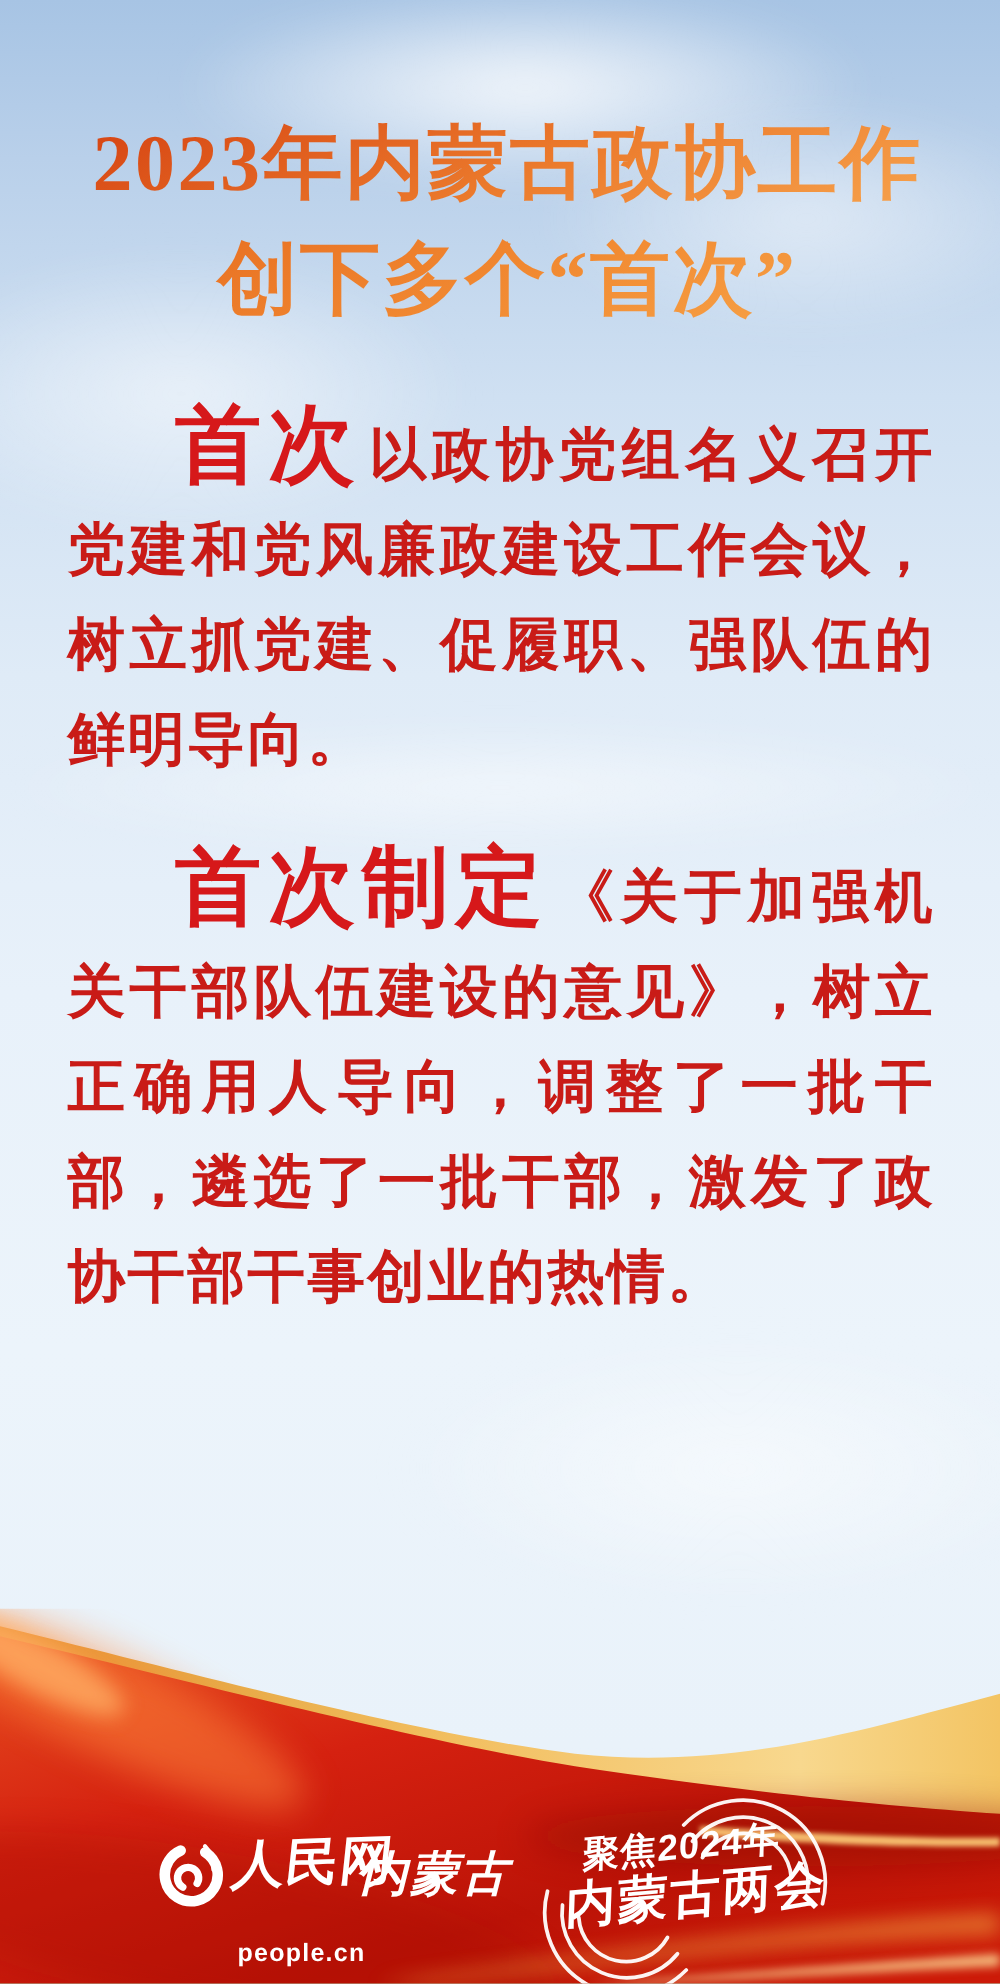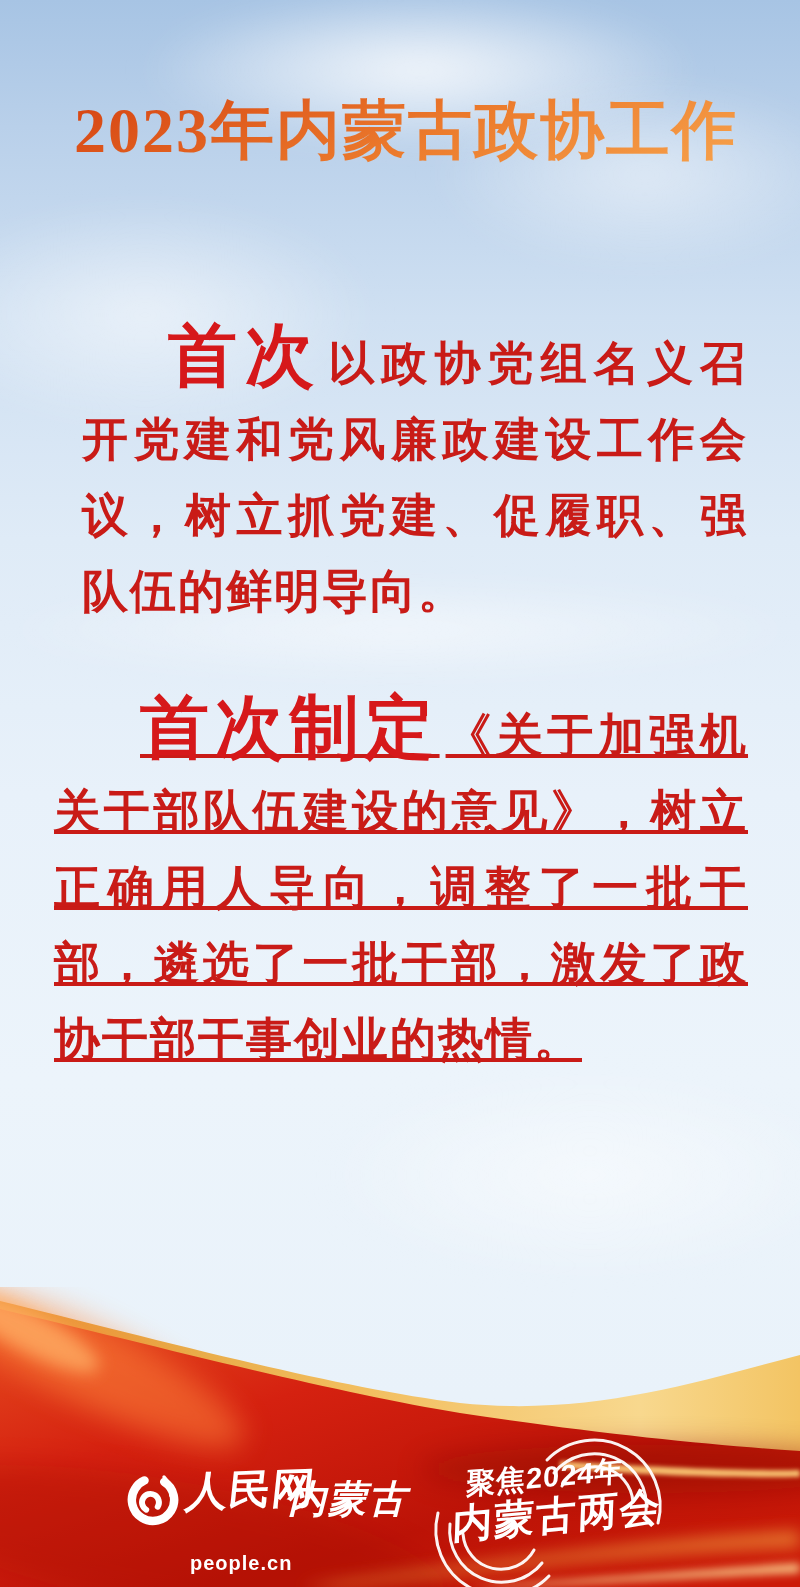--- a/index.html
+++ b/index.html
@@ -28,22 +28,22 @@
     .t2{background:linear-gradient(155deg,#e66a1f 10%,#f28c33 55%,#f8ab50 95%);-webkit-background-clip:text;background-clip:text;color:transparent;}
   }
 
   .para{
     position:absolute;left:54px;right:52px;margin:0;
     font-weight:700;color:#c91b17;
     font-size:46px;line-height:76px;letter-spacing:2px;
     text-align:justify;text-indent:86px;
   }
   .para .lead{font-size:69px;font-weight:800;color:#d6181a;letter-spacing:3px;margin-right:6px;}
-  .p1{top:318px;margin-left:28px;}
-  .p2{top:690px;text-decoration:underline;}
+  .p1{top:318px;}
+  .p2{top:672px;}
 
   .wave{position:absolute;left:0;bottom:0;width:800px;height:300px;display:block;}
 
   .footer-content{position:absolute;left:0;top:1287px;width:800px;height:300px;color:#fff;}
 
   .brand{position:absolute;left:126px;top:179px;width:300px;height:70px;}
   .brand-icon{position:absolute;left:0;top:0;width:54px;height:66px;}
   .brand-script{
     position:absolute;left:60px;top:-4px;font-size:42px;font-weight:700;
     transform:skewX(-8deg) rotate(-2deg);letter-spacing:1px;white-space:nowrap;
@@ -68,20 +68,21 @@
 <div class="poster">
 
   <div class="cloud c1"></div>
   <div class="cloud c2"></div>
   <div class="cloud c3"></div>
   <div class="cloud c4"></div>
   <div class="cloud c5"></div>
 
   <h1 class="title">
     <span class="tline t1">2023年内蒙古政协工作</span>
+    <span class="tline t2">创下多个“首次”</span>
   </h1>
 
   <p class="para p1"><span class="lead">首次</span><span class="body-text">以政协党组名义召开党建和党风廉政建设工作会议，树立抓党建、促履职、强队伍的鲜明导向。</span></p>
 
   <p class="para p2"><span class="lead">首次制定</span><span class="body-text">《关于加强机关干部队伍建设的意见》，树立正确用人导向，调整了一批干部，遴选了一批干部，激发了政协干部干事创业的热情。</span></p>
 
   <svg class="wave" viewBox="0 0 800 300" preserveAspectRatio="none" aria-hidden="true">
     <defs>
       <linearGradient id="goldG" x1="0" y1="0" x2="1" y2="0">
         <stop offset="0" stop-color="#DE9730"></stop>

